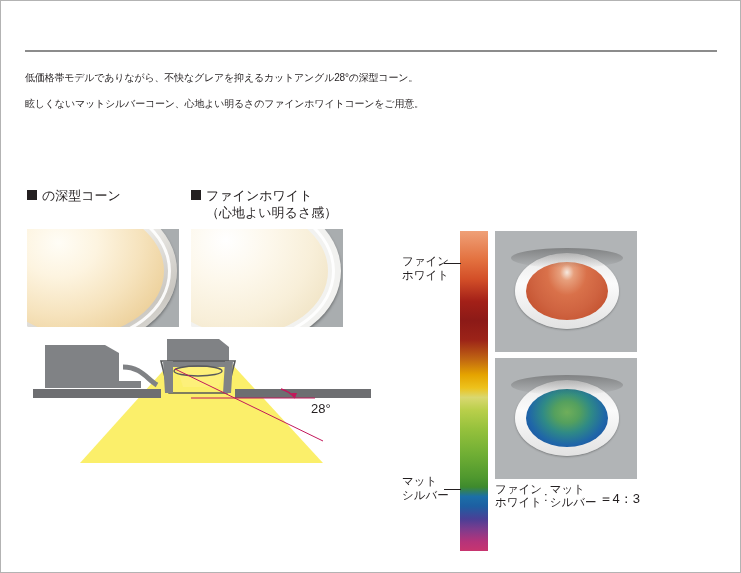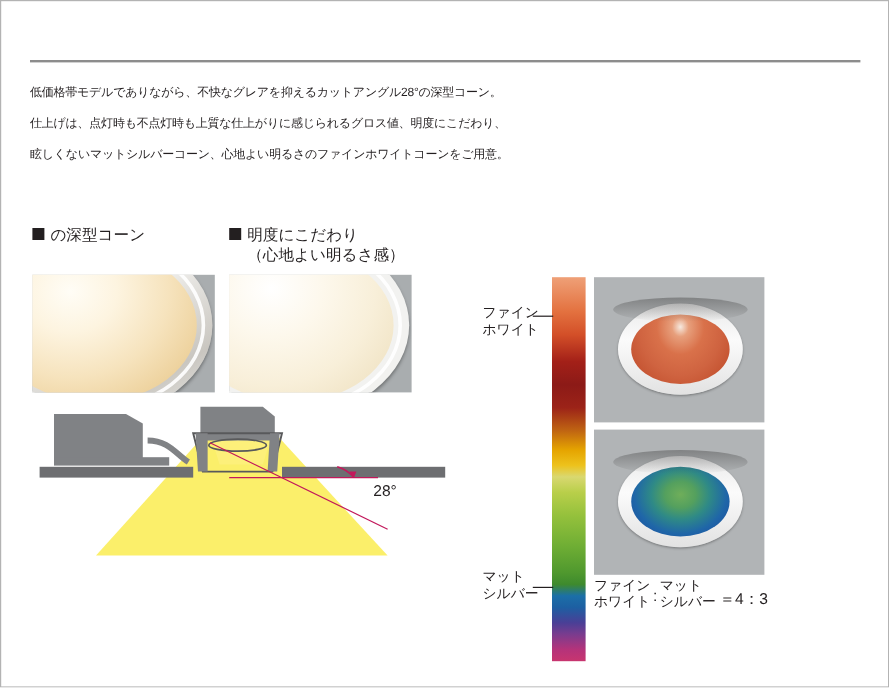--- a/index.html
+++ b/index.html
@@ -273,29 +273,28 @@
 </style>
 </head>
 <body>
 
 <div id="page">
 
   <div id="title-rule"></div>
 
   <div id="intro">
     <div class="intro-line">低価格帯モデルでありながら、不快なグレアを抑えるカットアングル28°の深型コーン。</div>
-    <div class="intro-line">仕上げは、点灯時も不点灯時も上質な仕上がりに感じられるグロス値、明度にこだわり、</div>
     <div class="intro-line">眩しくないマットシルバーコーン、心地よい明るさのファインホワイトコーンをご用意。</div>
   </div>
 
   <div class="swatch-caption" id="cap-matt">
     <span class="sq"></span><span>の深型コーン</span>
   </div>
   <div class="swatch-caption" id="cap-fine">
-    <span class="sq"></span><span>明度にこだわり</span>
+    <span class="sq"></span><span>ファインホワイト</span>
     <span class="l2">（心地よい明るさ感）</span>
   </div>
 
   <div class="photo" id="photo-matt">
     <div class="cone-wrap">
       <div class="cone-ring silver"></div>
       <div class="cone-inner"></div>
       <div class="cone-lip"></div>
     </div>
   </div>

